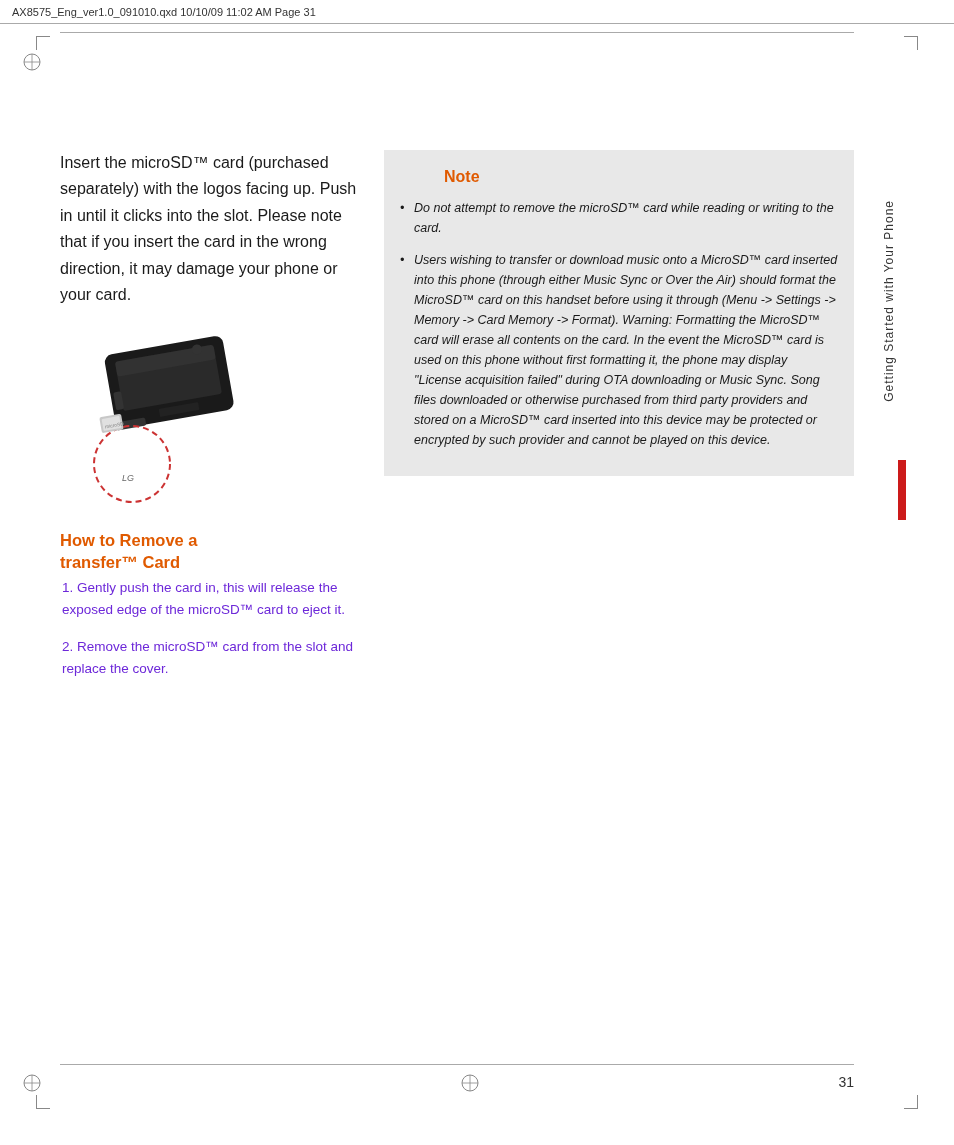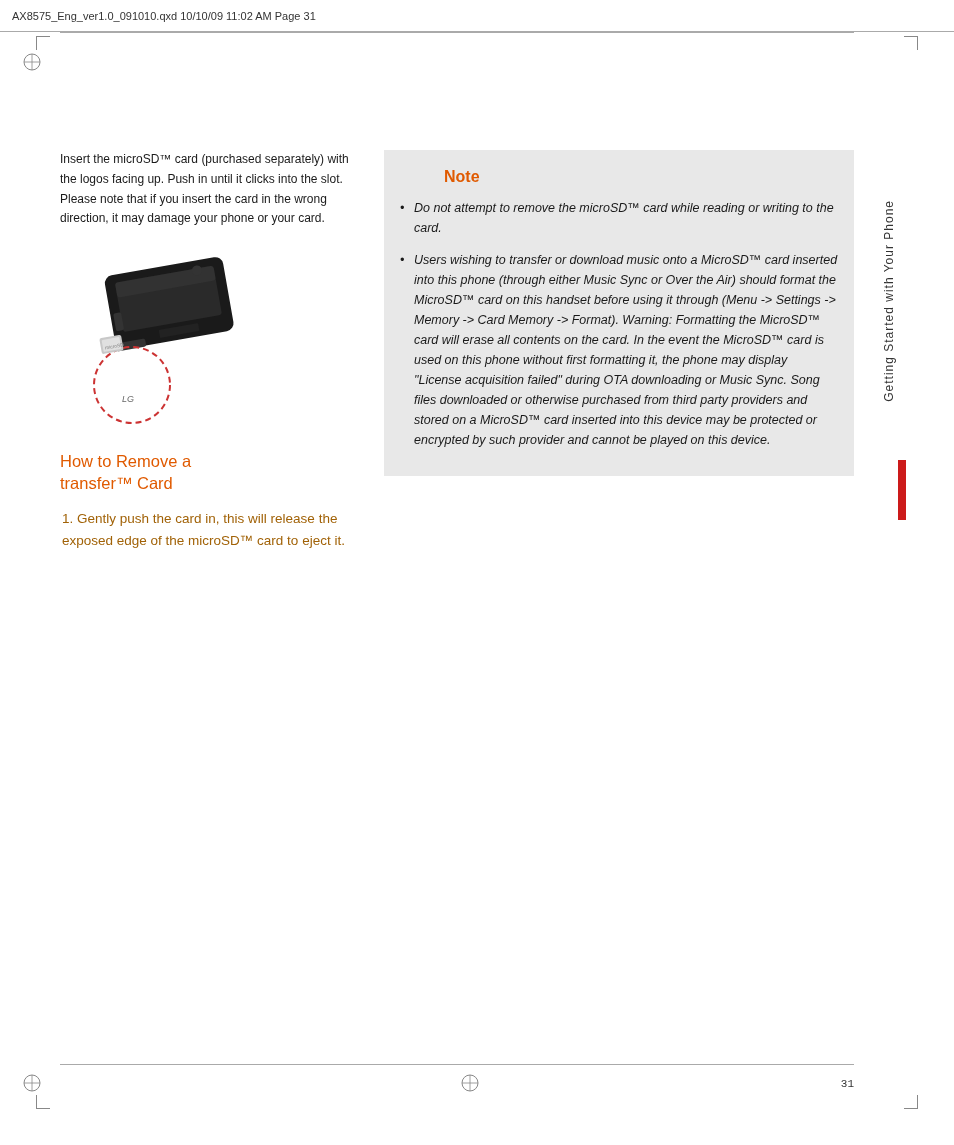--- a/index.html
+++ b/index.html
@@ -14,21 +14,21 @@
       overflow: hidden;
       position: relative;
     }
 
     
     .header-bar {
       position: absolute;
       top: 0;
       left: 0;
       right: 0;
-      height: 32px;
+      height: 24px;
       border-bottom: 1px solid #aaa;
       display: flex;
       align-items: center;
       padding: 0 12px;
       font-size: 11px;
       color: #333;
       background: #fff;
     }
 
     
@@ -51,23 +51,22 @@
     .reg-mark svg {
       width: 20px;
       height: 20px;
     }
 
     
     .page-number {
       position: absolute;
       bottom: 55px;
       right: 100px;
-      font-size: 11px;
+      font-size: 14px;
       color: #333;
-      font-family: Liberation Mono, monospace;
     }
 
     
     .sidebar-text {
       position: absolute;
       right: 50px;
       top: 200px;
       bottom: 100px;
       width: 30px;
       display: flex;
@@ -111,47 +110,47 @@
       padding-top: 100px;
     }
 
     
     .right-col {
       flex: 1;
       padding-top: 100px;
     }
 
     .instruction-text {
-      font-size: 12px;
+      font-size: 16px;
       line-height: 1.65;
       color: #1a1a1a;
       margin-bottom: 18px;
     }
 
     
     .phone-image-area {
       width: 210px;
       height: 180px;
       margin: 18px 0 24px 0;
       position: relative;
     }
 
     
     .section-heading {
       font-size: 16.5px;
-      font-weight: normal;
+      font-weight: bold;
       color: #e05a00;
       line-height: 1.3;
-      margin-bottom: 14px;
+      margin-bottom: 4px;
     }
 
     .remove-steps {
       font-size: 13.5px;
       line-height: 1.65;
-      color: #a16207;
+      color: #6d28d9;
     }
 
     .remove-steps .step {
       margin-bottom: 14px;
       padding-left: 2px;
     }
 
     
     .note-box {
       background: #e8e8e8;
@@ -291,20 +290,23 @@
     </div>
 
     <div class="section-heading">
       <span>How to Remove  a</span><br>
       <span>transfer™ Card</span>
     </div>
 
     <div class="remove-steps">
       <div class="step">
         <span>1. </span><span>Gently push the card in, this will release the exposed edge of the microSD™ card to eject it.</span>
+      </div>
+      <div class="step">
+        <span>2. </span><span>Remove the microSD™ card from the slot and replace the cover.</span>
       </div>
     </div>
 
   </div>
 
   <div class="right-col">
     <div class="note-box">
       <div class="note-title">Note</div>
       <ul>
         <li>Do not attempt to remove the microSD™ card while reading or writing to the card.</li>

